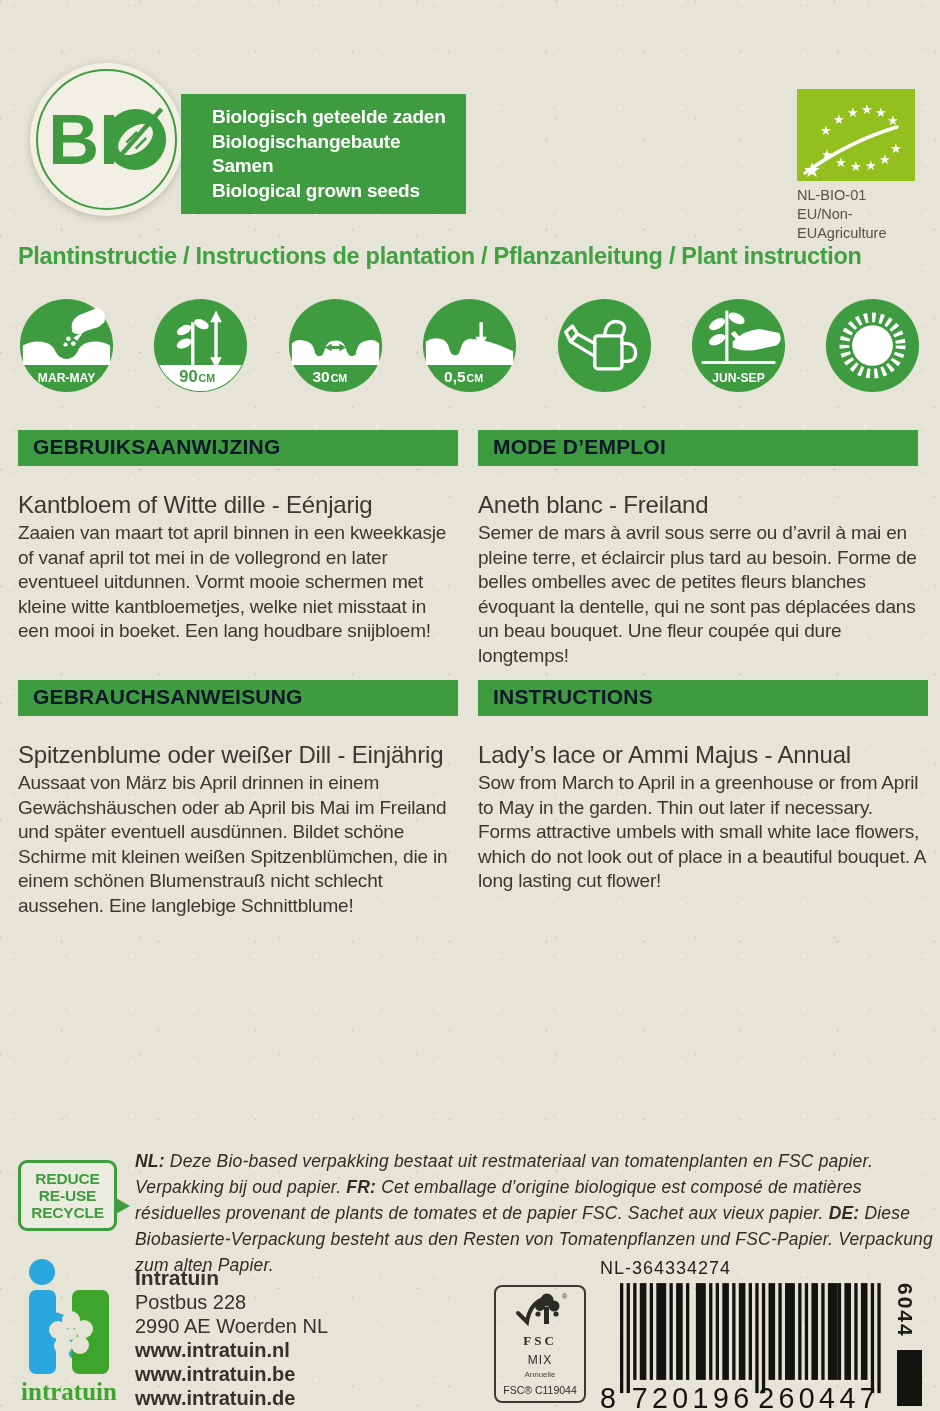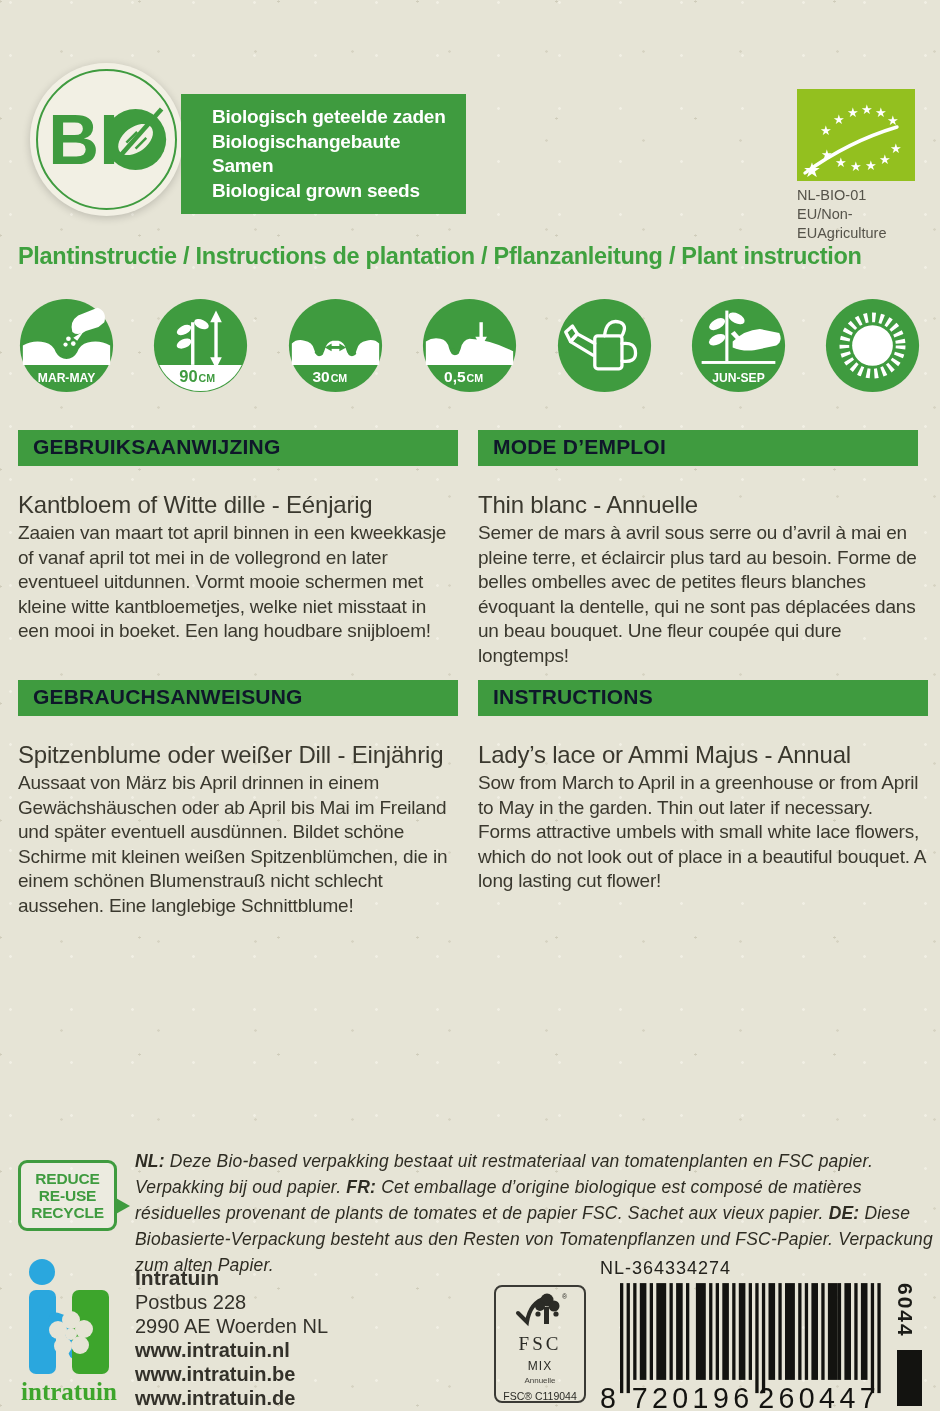--- a/index.html
+++ b/index.html
@@ -52,21 +52,21 @@
   
   .intra-logo{position:absolute;left:16px;top:1258px;width:105px;height:118px;}
   .intra-word{position:absolute;left:14px;top:1378px;width:110px;text-align:center;
     font-family:"Liberation Serif",serif;font-weight:bold;font-size:25px;color:#3da52c;}
   .address{position:absolute;left:135px;top:1266px;font-size:20px;line-height:24px;color:#33312a;}
   .address .co{font-weight:bold;font-size:21px;}
   .address .web{font-weight:bold;}
   .article-code{position:absolute;left:600px;top:1258px;font-size:18px;letter-spacing:1px;color:#23221d;}
   .fsc-box{position:absolute;left:494px;top:1285px;width:92px;height:118px;border:2px solid #3a3a35;
     border-radius:8px;text-align:center;color:#2b2b26;padding-top:4px;}
-  .fsc-name{font-family:"Liberation Serif",serif;font-size:19px;letter-spacing:3px;margin-top:-2px;}
+  .fsc-name{font-family:"Liberation Serif",serif;font-size:13px;letter-spacing:3px;margin-top:-2px;font-weight:bold;}
   .fsc-type{font-size:12px;letter-spacing:1px;margin-top:4px;}
   .fsc-sub{font-size:8px;margin-top:3px;color:#45443e;}
   .fsc-lic{font-size:10.5px;margin-top:5px;}
   .barcode{position:absolute;left:598px;top:1283px;}
   .side-code{position:absolute;left:893px;top:1283px;height:62px;writing-mode:vertical-rl;
     font-size:21px;font-weight:bold;letter-spacing:2px;color:#1c1c18;}
   .side-block{position:absolute;left:897px;top:1350px;width:25px;height:56px;background:#131310;}
 </style>
 </head>
 <body>
@@ -214,21 +214,21 @@
   </div>
 
   <div class="sec" style="left:18px;top:430px">
     <div class="sec-bar">GEBRUIKSAANWIJZING</div>
     <div class="sec-sub">Kantbloem of Witte dille - Eénjarig</div>
     <div class="sec-body">Zaaien van maart tot april binnen in een kweekkasje of vanaf april tot mei in de vollegrond en later eventueel uitdunnen. Vormt mooie schermen met kleine witte kantbloemetjes, welke niet misstaat in een mooi in boeket. Een lang houdbare snijbloem!</div>
   </div>
 
   <div class="sec" style="left:478px;top:430px;width:440px">
     <div class="sec-bar">MODE D’EMPLOI</div>
-    <div class="sec-sub">Thin blanc - Annuelle</div>
+    <div class="sec-sub">Aneth blanc - Freiland</div>
     <div class="sec-body">Semer de mars à avril sous serre ou d’avril à mai en pleine terre, et éclaircir plus tard au besoin. Forme de belles ombelles avec de petites fleurs blanches évoquant la dentelle, qui ne sont pas déplacées dans un beau bouquet. Une fleur coupée qui dure longtemps!</div>
   </div>
 
   <div class="sec" style="left:18px;top:680px">
     <div class="sec-bar">GEBRAUCHSANWEISUNG</div>
     <div class="sec-sub">Spitzenblume oder weißer Dill - Einjährig</div>
     <div class="sec-body">Aussaat von März bis April drinnen in einem Gewächshäuschen oder ab April bis Mai im Freiland und später eventuell ausdünnen. Bildet schöne Schirme mit kleinen weißen Spitzenblümchen, die in einem schönen Blumenstrauß nicht schlecht aussehen. Eine langlebige Schnittblume!</div>
   </div>
 
   <div class="sec" style="left:478px;top:680px;width:450px">

